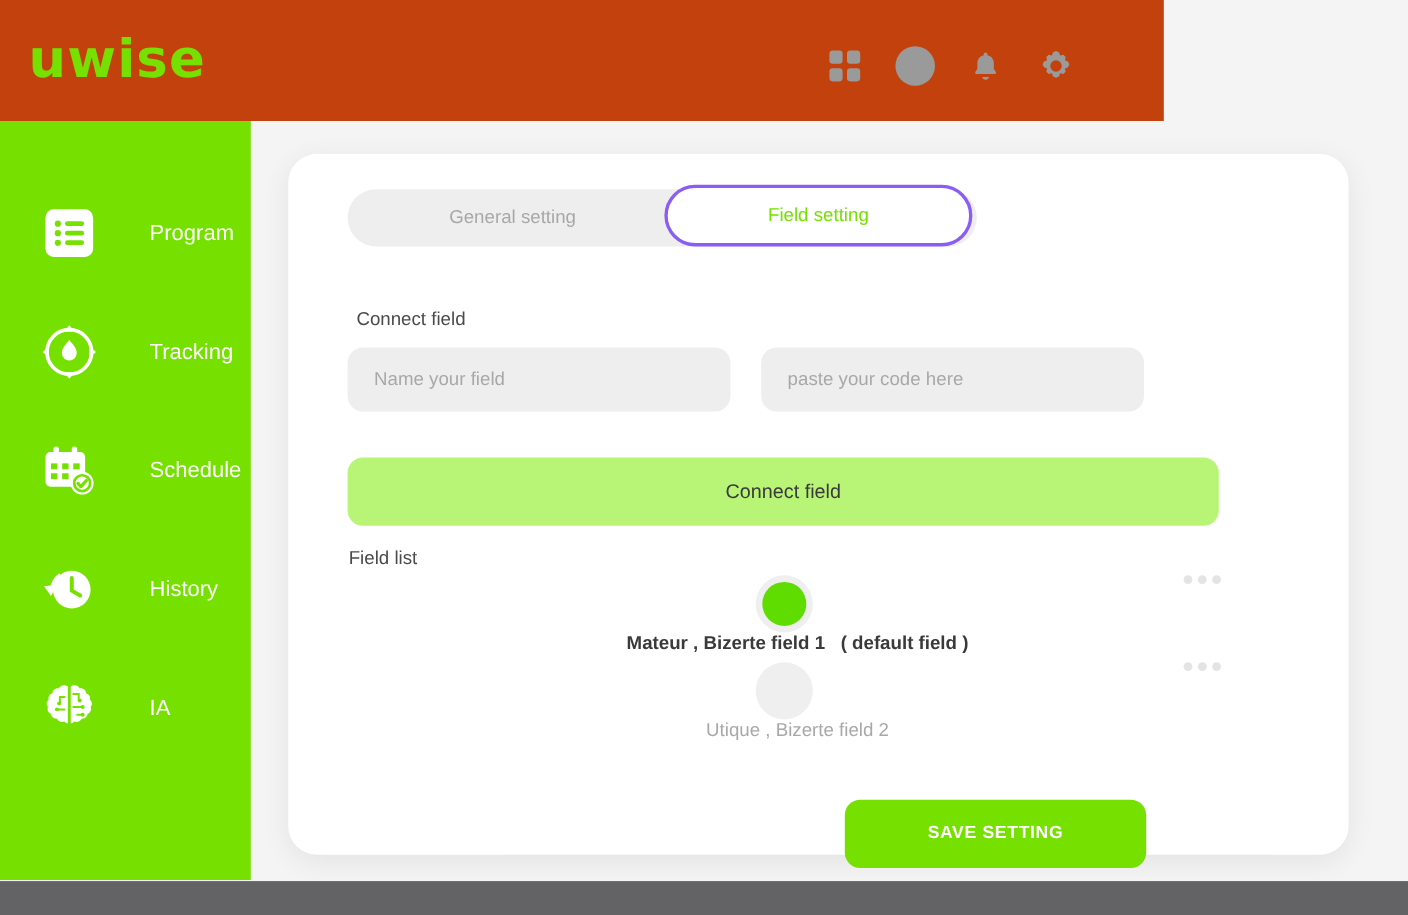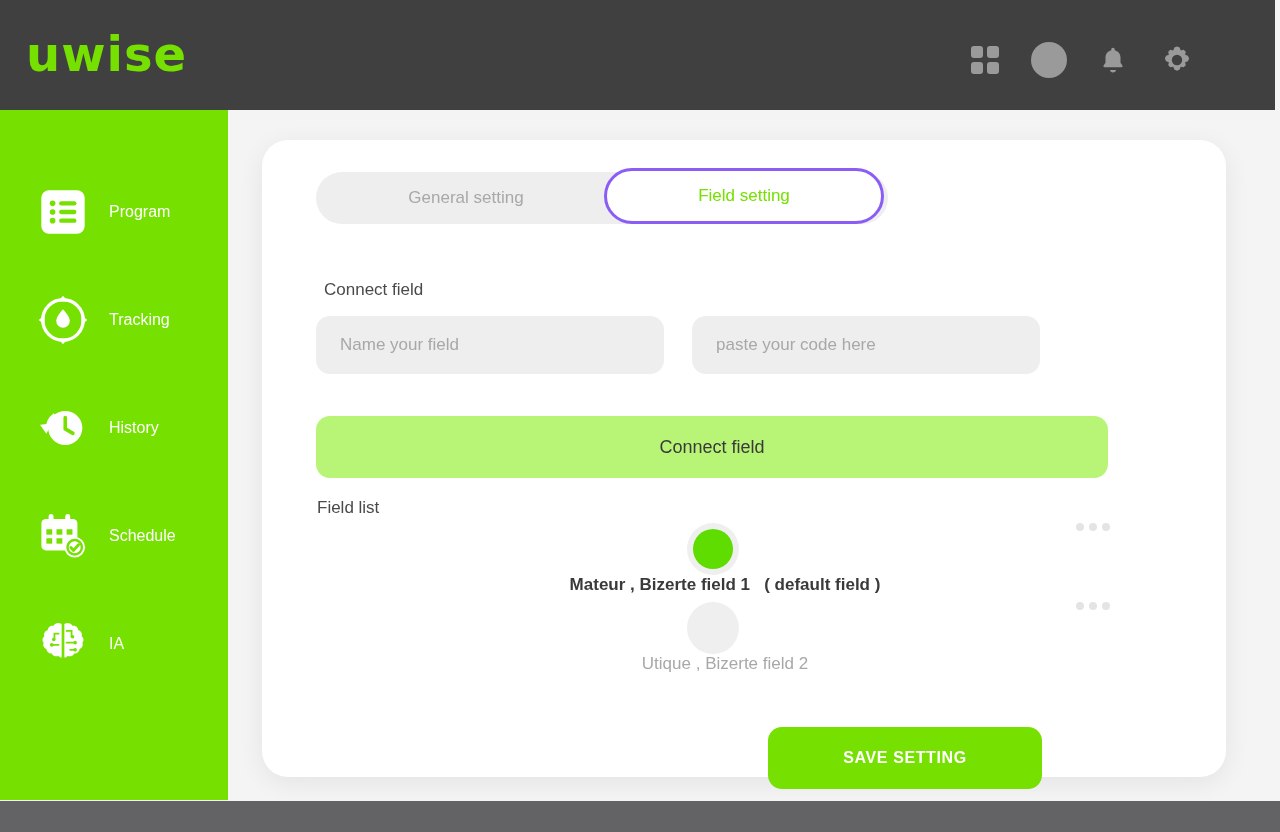--- a/index.html
+++ b/index.html
@@ -16,22 +16,22 @@
     position: relative;
     width: 1280px;
     height: 832px;
     background: #f4f4f4;
   }
 
   
   .header {
     position: absolute;
     left: 0; top: 0;
-    width: 1275px; height: 110px;
-    background: #404040;
+    width: 1058px; height: 110px;
+    background: #c2410c;
   }
 
   .logo {
     position: absolute;
     left: 26px; top: 24px;
     font-size: 48px;
     font-weight: bold;
     letter-spacing: 1px;
     color: #76e000;
     line-height: 60px;
@@ -87,22 +87,22 @@
     cursor: pointer;
   }
   .nav-icon {
     width: 58px; height: 58px;
     flex: 0 0 58px;
     display: flex; align-items: center; justify-content: center;
     color: #ffffff;
   }
   .nav-label {
     color: #ffffff;
-    font-size: 16px;
-    margin-left: 17px;
+    font-size: 20px;
+    margin-left: 44px;
     white-space: nowrap;
   }
 
   
   .card {
     position: absolute;
     left: 262px; top: 140px;
     width: 964px; height: 637px;
     background: #ffffff;
     border-radius: 26px;
@@ -316,32 +316,20 @@
         <svg width="54" height="54" viewBox="0 0 24 24">
           <circle cx="12" cy="12" r="9" fill="none" stroke="#ffffff" stroke-width="1.5"></circle>
           <path d="M12 7.2c1.9 2.2 3 3.7 3 5.2a3 3 0 11-6 0c0-1.5 1.1-3 3-5.2z" fill="#ffffff"></path>
           <path d="M12 1.2l2.2 2.6h-4.4z" fill="#ffffff"></path>
           <path d="M12 22.8l-2.2-2.6h4.4z" fill="#ffffff"></path>
           <path d="M1.2 12l2.6-2.2v4.4z" fill="#ffffff"></path>
           <path d="M22.8 12l-2.6 2.2V9.8z" fill="#ffffff"></path>
         </svg>
       </span>
       <span class="nav-label">Tracking</span>
-    </div>
-
-    <div class="nav-item">
-      <span class="nav-icon">
-        <svg width="54" height="54" viewBox="0 0 24 24">
-          <circle cx="13" cy="12" r="7.6" fill="#ffffff"></circle>
-          <path d="M13 7.3v5.1l3.4 2" fill="none" stroke="#76e000" stroke-width="1.6" stroke-linecap="round"></path>
-          <path d="M5.2 12.6a8 8 0 013.3-6.4" fill="none" stroke="#ffffff" stroke-width="2"></path>
-          <path d="M1.8 10.6l5.2-.6-2.4 4.6z" fill="#ffffff"></path>
-        </svg>
-      </span>
-      <span class="nav-label">History</span>
     </div>
 
     <div class="nav-item">
       <span class="nav-icon">
         <svg width="54" height="54" viewBox="0 0 24 24">
           <rect x="2.4" y="4.4" width="16" height="14" rx="2" fill="#ffffff"></rect>
           <rect x="5.6" y="2.2" width="2.2" height="4" rx="1.1" fill="#ffffff"></rect>
           <rect x="13" y="2.2" width="2.2" height="4" rx="1.1" fill="#ffffff"></rect>
           <rect x="4.6" y="9" width="2.6" height="2.4" fill="#76e000"></rect>
           <rect x="9.1" y="9" width="2.6" height="2.4" fill="#76e000"></rect>
@@ -352,20 +340,32 @@
           <circle cx="17.2" cy="17" r="3.2" fill="none" stroke="#76e000" stroke-width="1.1"></circle>
           <path d="M15.5 17.1l1.2 1.3 2.2-2.5" fill="none" stroke="#76e000" stroke-width="1.3" stroke-linecap="round" stroke-linejoin="round"></path>
         </svg>
       </span>
       <span class="nav-label">Schedule</span>
     </div>
 
     <div class="nav-item">
       <span class="nav-icon">
         <svg width="54" height="54" viewBox="0 0 24 24">
+          <circle cx="13" cy="12" r="7.6" fill="#ffffff"></circle>
+          <path d="M13 7.3v5.1l3.4 2" fill="none" stroke="#76e000" stroke-width="1.6" stroke-linecap="round"></path>
+          <path d="M5.2 12.6a8 8 0 013.3-6.4" fill="none" stroke="#ffffff" stroke-width="2"></path>
+          <path d="M1.8 10.6l5.2-.6-2.4 4.6z" fill="#ffffff"></path>
+        </svg>
+      </span>
+      <span class="nav-label">History</span>
+    </div>
+
+    <div class="nav-item">
+      <span class="nav-icon">
+        <svg width="54" height="54" viewBox="0 0 24 24">
           <path d="M11.4 3.1c-1.2-.8-3-.5-3.6.8-1.4-.2-2.6.8-2.6 2-1.2.3-1.9 1.5-1.5 2.6-1 .7-1.1 2.1-.3 2.9-.5 1.1.1 2.4 1.2 2.8.1 1.2 1.2 2.1 2.4 2 .5 1.1 1.9 1.6 3 1.1.4.5 1 .8 1.4.7V3.1z" fill="#ffffff"></path>
           <path d="M12.6 3.1c1.2-.8 3-.5 3.6.8 1.4-.2 2.6.8 2.6 2 1.2.3 1.9 1.5 1.5 2.6 1 .7 1.1 2.1.3 2.9.5 1.1-.1 2.4-1.2 2.8-.1 1.2-1.2 2.1-2.4 2-.5 1.1-1.9 1.6-3 1.1-.4.5-1 .8-1.4.7V3.1z" fill="#ffffff"></path>
           <path d="M13.6 6.2h2.2v2.4M13.6 11.4h3.4M15.2 14.6h1.8" stroke="#76e000" stroke-width="0.8" fill="none" stroke-linecap="round"></path>
           <circle cx="16.2" cy="8.8" r="0.8" fill="#76e000"></circle>
           <circle cx="17.4" cy="11.4" r="0.8" fill="#76e000"></circle>
           <circle cx="17.4" cy="14.6" r="0.8" fill="#76e000"></circle>
           <path d="M10 7.4H8.2v2.2M10 12.4H7.4" stroke="#76e000" stroke-width="0.8" fill="none" stroke-linecap="round"></path>
           <circle cx="7.9" cy="10" r="0.8" fill="#76e000"></circle>
           <circle cx="7" cy="12.4" r="0.8" fill="#76e000"></circle>
         </svg>

